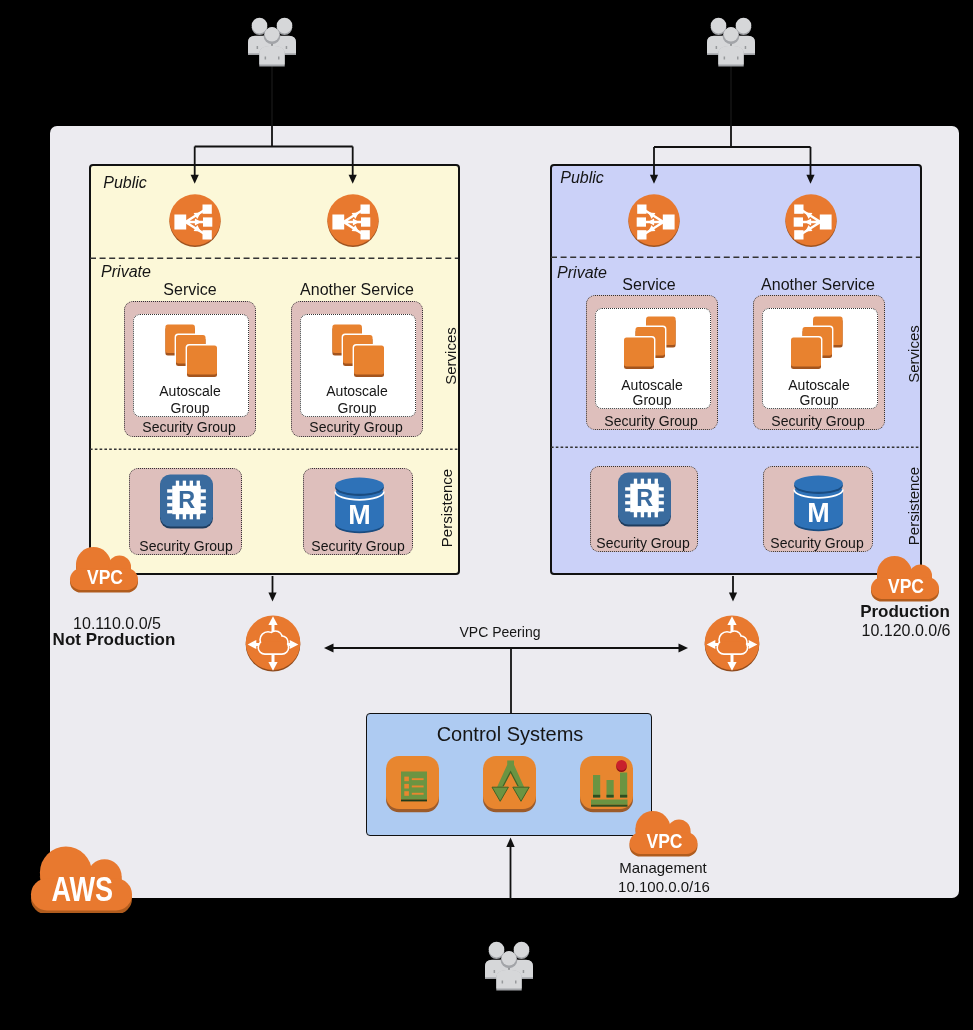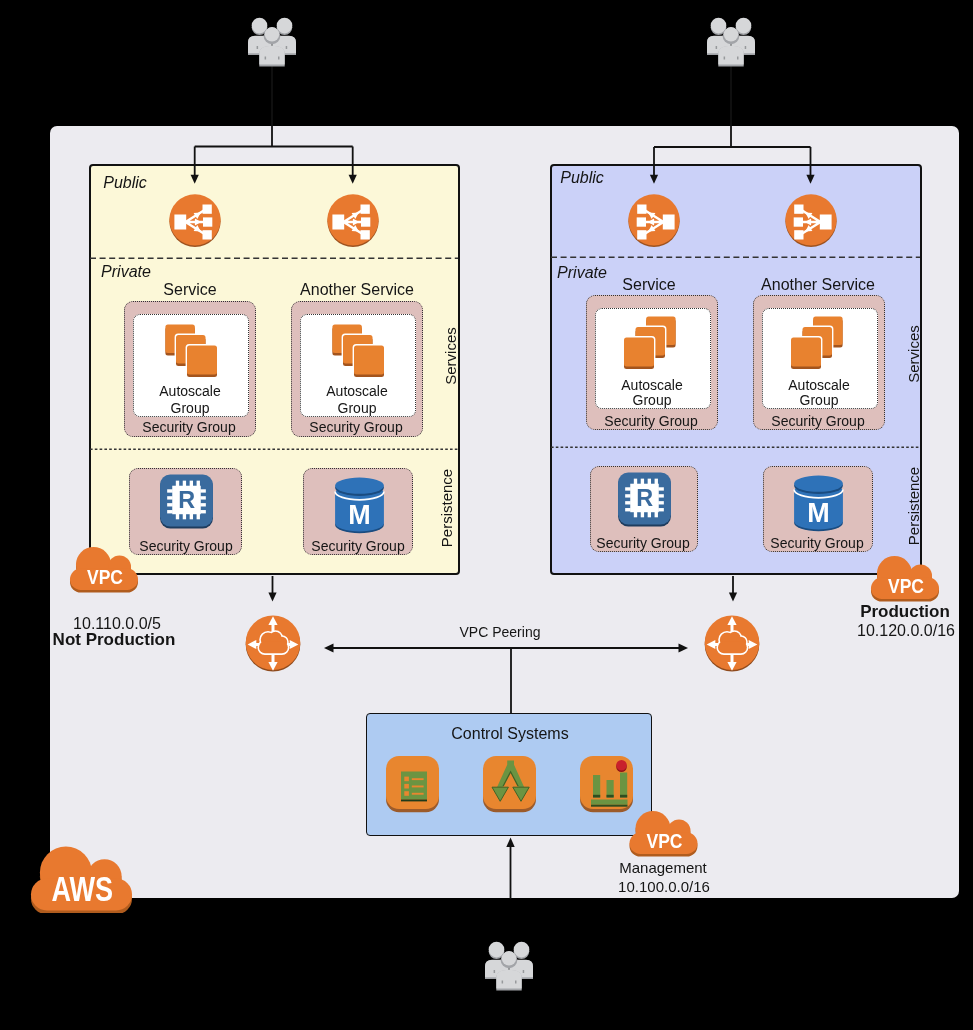--- a/index.html
+++ b/index.html
@@ -99,25 +99,25 @@
   <div class="lbl" style="left:818px;top:421px;font-size:14px;">Security Group</div>
   <div class="lbl" style="left:186px;top:546px;font-size:14px;">Security Group</div>
   <div class="lbl" style="left:358px;top:546px;font-size:14px;">Security Group</div>
   <div class="lbl" style="left:643px;top:543px;font-size:14px;">Security Group</div>
   <div class="lbl" style="left:817px;top:543px;font-size:14px;">Security Group</div>
   <div class="rot" style="left:450px;top:356px;font-size:15px;">Services</div>
   <div class="rot" style="left:913px;top:354px;font-size:15px;">Services</div>
   <div class="rot" style="left:446px;top:508px;font-size:15px;">Persistence</div>
   <div class="rot" style="left:913px;top:506px;font-size:15px;">Persistence</div>
   <div class="lbl" style="left:500px;top:632px;font-size:14px;">VPC Peering</div>
-  <div class="lbl" style="left:510px;top:734px;font-size:16px;">Control Systems</div>
+  <div class="lbl" style="left:510px;top:734px;font-size:20px;">Control Systems</div>
   <div class="lbl" style="left:114px;top:640px;font-size:17px;font-weight:bold;">Not Production</div>
   <div class="lbl" style="left:117px;top:624px;font-size:16px;">10.110.0.0/5</div>
   <div class="lbl" style="left:905px;top:612px;font-size:17px;font-weight:bold;">Production</div>
-  <div class="lbl" style="left:906px;top:631px;font-size:16px;">10.120.0.0/16</div>
+  <div class="lbl" style="left:906px;top:631px;font-size:16px;">10.120.0.0/6</div>
   <div class="lbl" style="left:663px;top:867px;font-size:15px;text-align:right;">Management</div>
   <div class="lbl" style="left:664px;top:886px;font-size:15px;">10.100.0.0/16</div>
 
   <svg width="0" height="0" style="position:absolute;">
     <defs>
       <g id="users">
         <circle cx="13.5" cy="10.2" r="7.8" fill="#A2A4A8"></circle>
         <circle cx="13.5" cy="8.6" r="7.8" fill="#D6D7D9"></circle>
         <circle cx="38.5" cy="10.2" r="7.8" fill="#A2A4A8"></circle>
         <circle cx="38.5" cy="8.6" r="7.8" fill="#D6D7D9"></circle>

